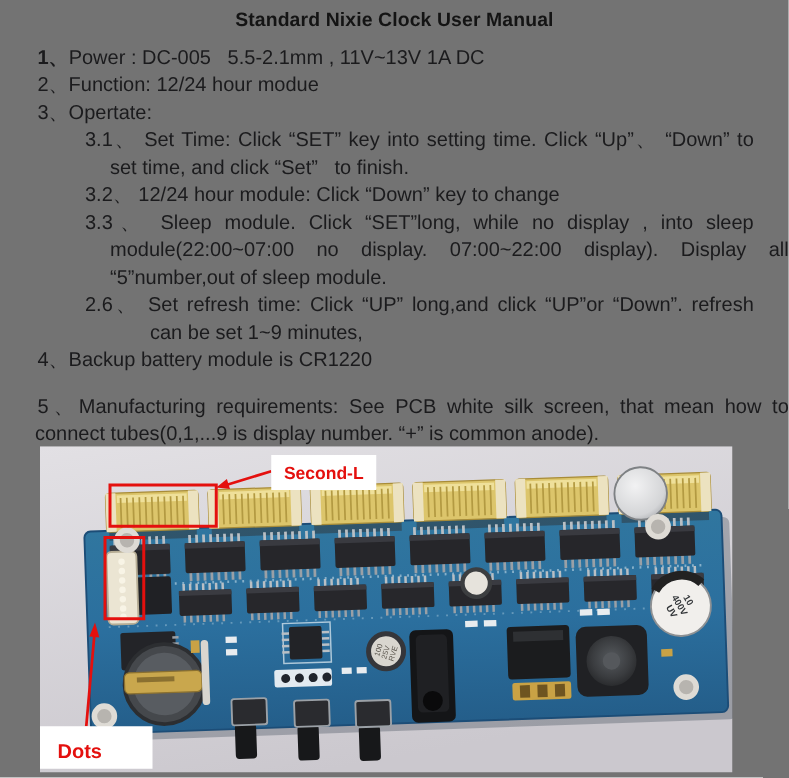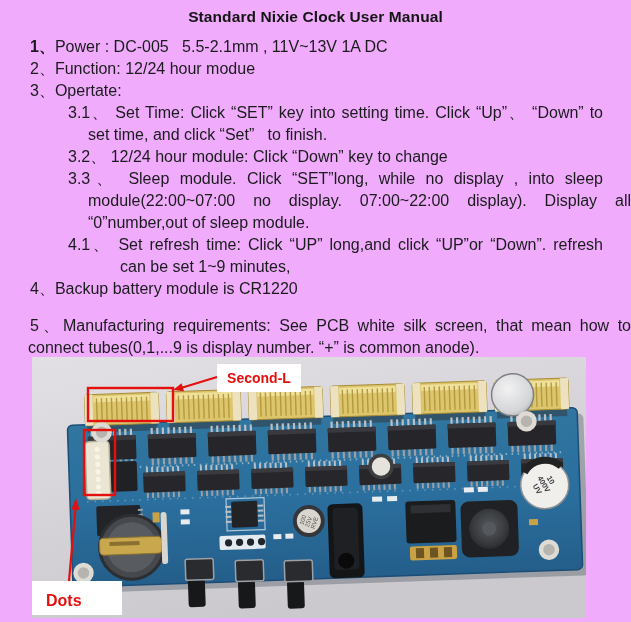--- a/index.html
+++ b/index.html
@@ -1,16 +1,16 @@
 <!DOCTYPE html>
 <html><head>
 <meta charset="utf-8">
 <style>
   html,body{margin:0;padding:0;background:#ffffff;}
-  .page{position:relative;width:631px;height:622px;background:#f0abfc;overflow:hidden;
+  .page{position:relative;width:631px;height:622px;background:#737373;overflow:hidden;
         font-family:"Liberation Sans","DejaVu Sans",sans-serif;color:#1b1b1d;}
   .title{position:absolute;top:8px;left:0;width:631px;text-align:center;
          font-size:15.5px;font-weight:bold;color:#141414;letter-spacing:0.1px;}
   #doc{position:absolute;top:36px;left:0;width:631px;}
   .line{line-height:22px;font-size:16px;white-space:pre;}
   .line b{font-weight:bold;}
   .just{white-space:normal;text-align:justify;text-align-last:justify;}
   .ind-item{padding-left:30px;}
   .ind-sub{padding-left:68px;padding-right:28px;}
   .ind-subc{padding-left:88px;}
@@ -31,22 +31,22 @@
 
   <div id="doc">
       <div class="line ind-item"><b>1、</b><span>Power : DC-005   5.5-2.1mm , 11V~13V 1A DC</span></div>
       <div class="line ind-item"><span>2、Function: 12/24 hour modue</span></div>
       <div class="line ind-item"><span>3、Opertate:</span></div>
       <div class="line ind-sub just"><span>3.1、 Set Time: Click “SET” key into setting time. Click “Up”、 “Down” to</span></div>
       <div class="line ind-subc"><span>set time, and click “Set”   to finish.</span></div>
       <div class="line ind-sub"><span>3.2、 12/24 hour module: Click “Down” key to change</span></div>
       <div class="line ind-sub just"><span>3.3、 Sleep module. Click “SET”long, while no display , into sleep</span></div>
       <div class="line ind-subc just"><span>module(22:00~07:00 no display. 07:00~22:00 display). Display all</span></div>
-      <div class="line ind-subc"><span>“0”number,out of sleep module.</span></div>
-      <div class="line ind-sub just"><span>4.1、 Set refresh time: Click “UP” long,and click “UP”or “Down”. refresh</span></div>
+      <div class="line ind-subc"><span>“5”number,out of sleep module.</span></div>
+      <div class="line ind-sub just"><span>2.6、 Set refresh time: Click “UP” long,and click “UP”or “Down”. refresh</span></div>
       <div class="line ind-subc2"><span>can be set 1~9 minutes,</span></div>
       <div class="line ind-item"><span>4、Backup battery module is CR1220</span></div>
       <div class="line ind-item5 just mt-gap"><span>5、Manufacturing requirements: See PCB white silk screen, that mean how to</span></div>
       <div class="line ind-marg"><span>connect tubes(0,1,...9 is display number. “+” is common anode).</span></div>
     </div>
 
   <div class="figure">
     <svg width="554" height="261" viewBox="0 0 554 261">
       <defs>
         <linearGradient id="bgGrad" x1="0" y1="0" x2="0.4" y2="1">

